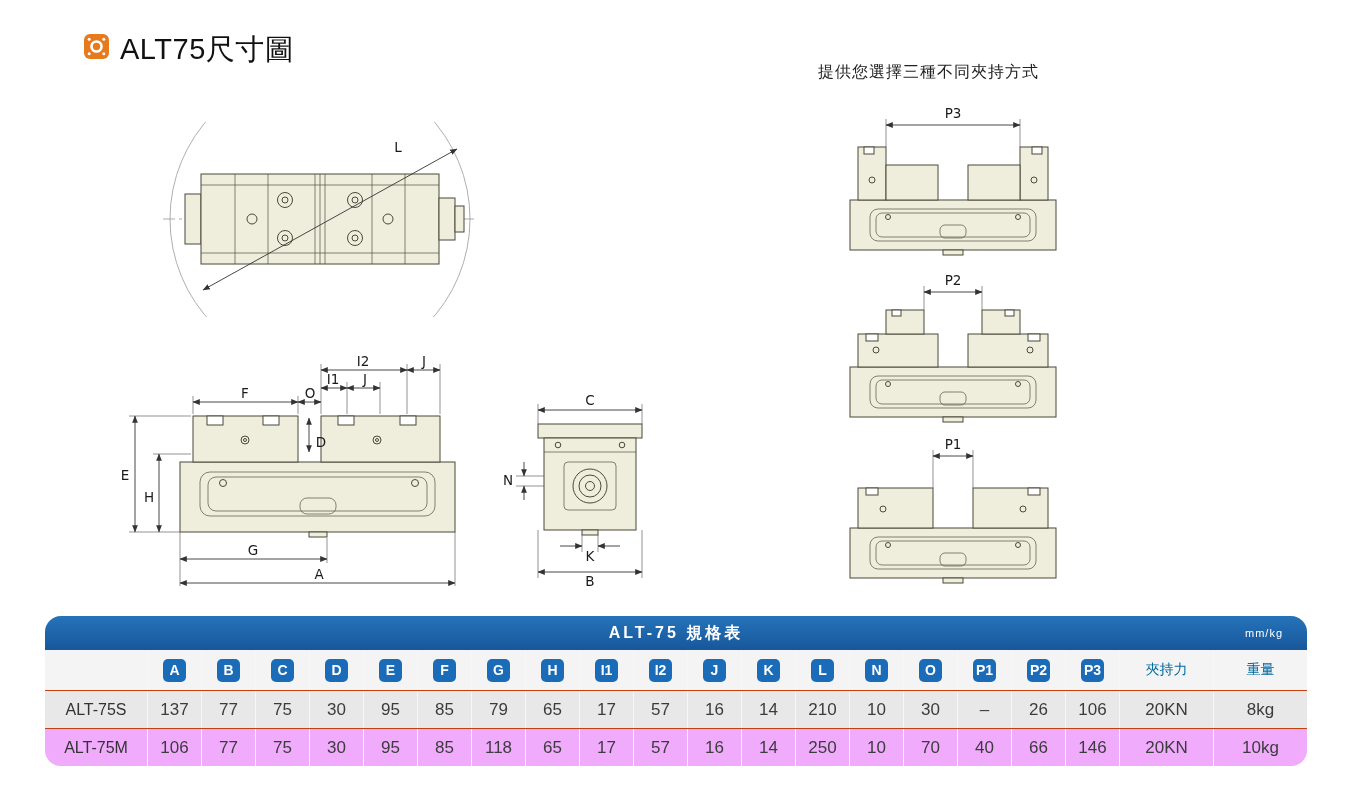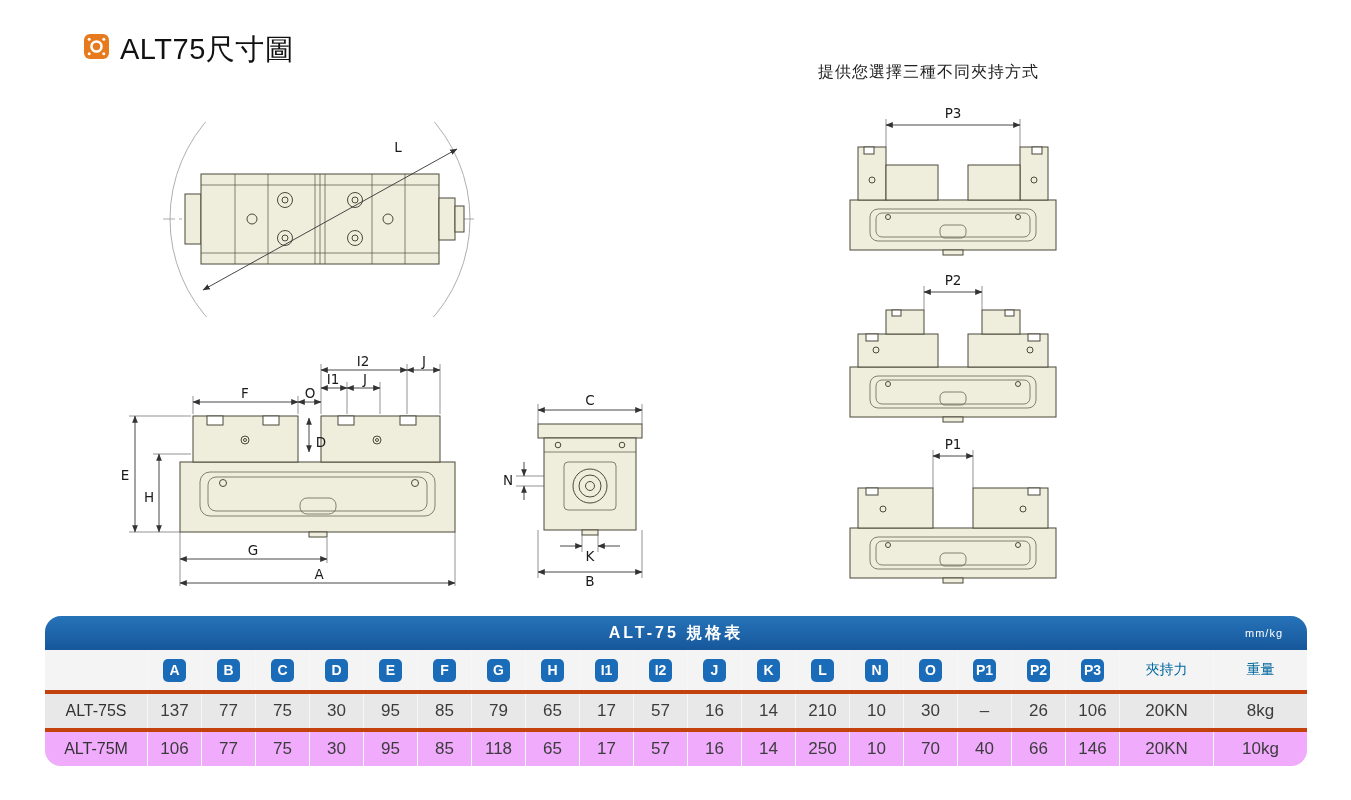--- a/index.html
+++ b/index.html
@@ -24,21 +24,21 @@
   .cl{stroke:#888;stroke-width:.7;stroke-dasharray:12 4 3 4;fill:none}
   .blank-circle{fill:none;stroke:#999;stroke-width:.8}
 
   
   .spec-table{position:absolute;left:45px;top:616px;width:1262px;border-radius:16px;overflow:hidden;background:#e9e9e9}
   .spec-header{height:34px;background:linear-gradient(180deg,#2673b9,#17579b);display:flex;align-items:center;justify-content:center;position:relative}
   .spec-title{color:#fff;font-weight:bold;font-size:16px;letter-spacing:3px}
   .spec-unit{position:absolute;right:24px;top:50%;transform:translateY(-50%);color:#fff;font-size:11px;letter-spacing:1px}
   .trow{display:grid;grid-template-columns:102px repeat(18,1fr) 94px 94px}
   .head-row{background:#f4f4f4;height:40px}
-  .data-row{height:38px;border-top:4px solid #c2410c}
+  .data-row{height:38px;border-top:1px solid #c2410c}
   .row-0{background:#e8e8e8}
   .row-1{background:#f0abfc}
   .tcell{display:flex;align-items:center;justify-content:center;border-left:1px solid #f7f7f7;font-size:17px;color:#3c3c3c}
   .trow .tcell:first-child{border-left:none}
   .model-cell{font-size:16px;color:#333}
   .extra-head{font-size:14px;color:#0369a1}
   .badge{min-width:23px;height:23px;padding:0 3px;background:#1b6cb8;border-radius:5px;color:#fff;
     font-size:14px;font-weight:bold;display:inline-flex;align-items:center;justify-content:center}
 </style>
 </head>

